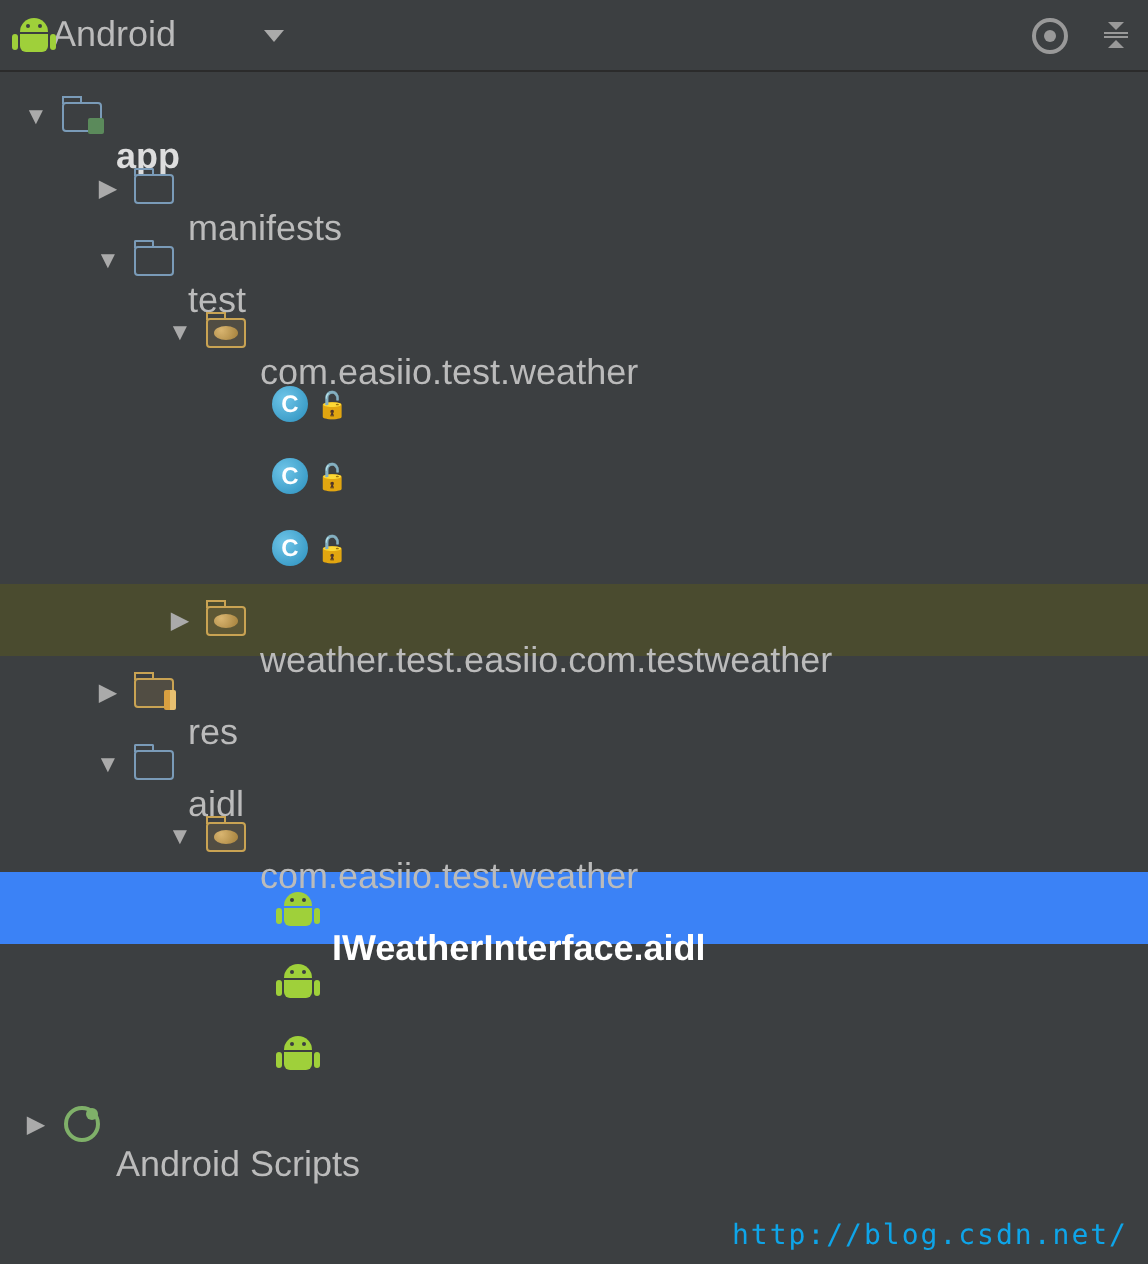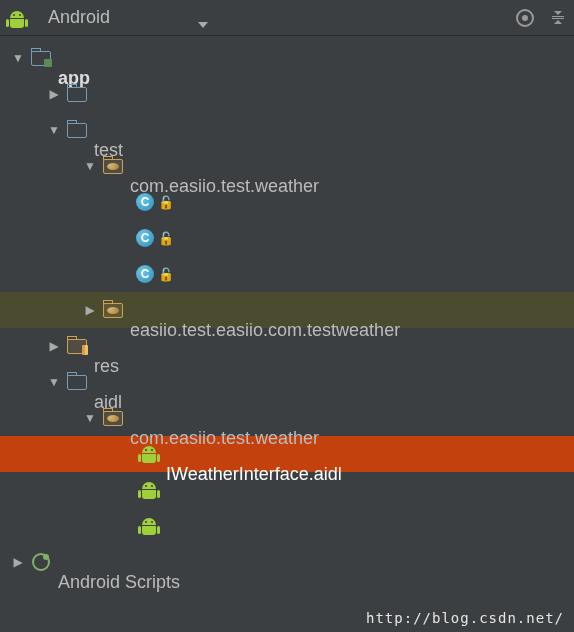--- a/index.html
+++ b/index.html
@@ -16,40 +16,40 @@
     .header {
       height: 36px;
       display: flex;
       align-items: center;
       padding: 0 10px;
       border-bottom: 1px solid #2b2b2b;
       background: #3c3f41;
     }
     .header-title {
       display: flex;
-      align-items: flex-end;
-      gap: 24px;
+      align-items: center;
+      gap: 2px;
       flex: 1;
     }
     .header-actions {
       display: flex;
       gap: 18px;
       align-items: center;
     }
     .tree {
       padding-top: 4px;
     }
     .row {
       display: flex;
       align-items: center;
       height: 36px;
       white-space: nowrap;
     }
     .row.highlight-olive { background: #4a4b2f; }
-    .row.highlight-blue { background: #c2410c; color: #fff; }
+    .row.highlight-blue { background: #3b82f6; color: #fff; font-weight: bold; }
     .indent { display: inline-block; height: 1px; }
     .i0 { width: 8px; }
     .i1 { width: 44px; }
     .i2 { width: 80px; }
     .i3 { width: 116px; }
     .arrow {
       width: 20px;
       display: inline-flex;
       justify-content: center;
       align-items: center;
@@ -258,21 +258,21 @@
       width: 0; height: 0;
       border-left: 4px solid transparent;
       border-right: 4px solid transparent;
       border-top: 4px solid #999;
       background: none;
     }
     .watermark {
       position: absolute;
       bottom: 6px;
       right: 10px;
-      color: #e5e5e5;
+      color: #0ea5e9;
       font-size: 14px;
       letter-spacing: 1px;
       font-family: monospace;
     }
   </style>
 </head>
 <body>
 
 <div class="header">
   <div class="header-title">
@@ -305,20 +305,21 @@
       </span>
     <span class="label bold">app</span>
   </div>
 
   <div class="row">
     <span class="indent i1"></span>
     <span class="arrow">▶</span>
     <span class="icon-slot">
         <div class="folder-open"></div>
       </span>
+    <span class="label">manifests</span>
   </div>
 
   <div class="row">
     <span class="indent i1"></span>
     <span class="arrow">▼</span>
     <span class="icon-slot">
         <div class="folder-open"></div>
       </span>
     <span class="label">test</span>
   </div>
@@ -358,21 +359,21 @@
       <span class="lock-icon">🔓</span>
     </span>
   </div>
 
   <div class="row highlight-olive">
     <span class="indent i2"></span>
     <span class="arrow">▶</span>
     <span class="icon-slot">
         <div class="folder-pkg"></div>
       </span>
-    <span class="label">easiio.test.easiio.com.testweather</span>
+    <span class="label">weather.test.easiio.com.testweather</span>
   </div>
 
   <div class="row">
     <span class="indent i1"></span>
     <span class="arrow">▶</span>
     <span class="icon-slot">
         <div class="folder-res"></div>
       </span>
     <span class="label">res</span>
   </div>

